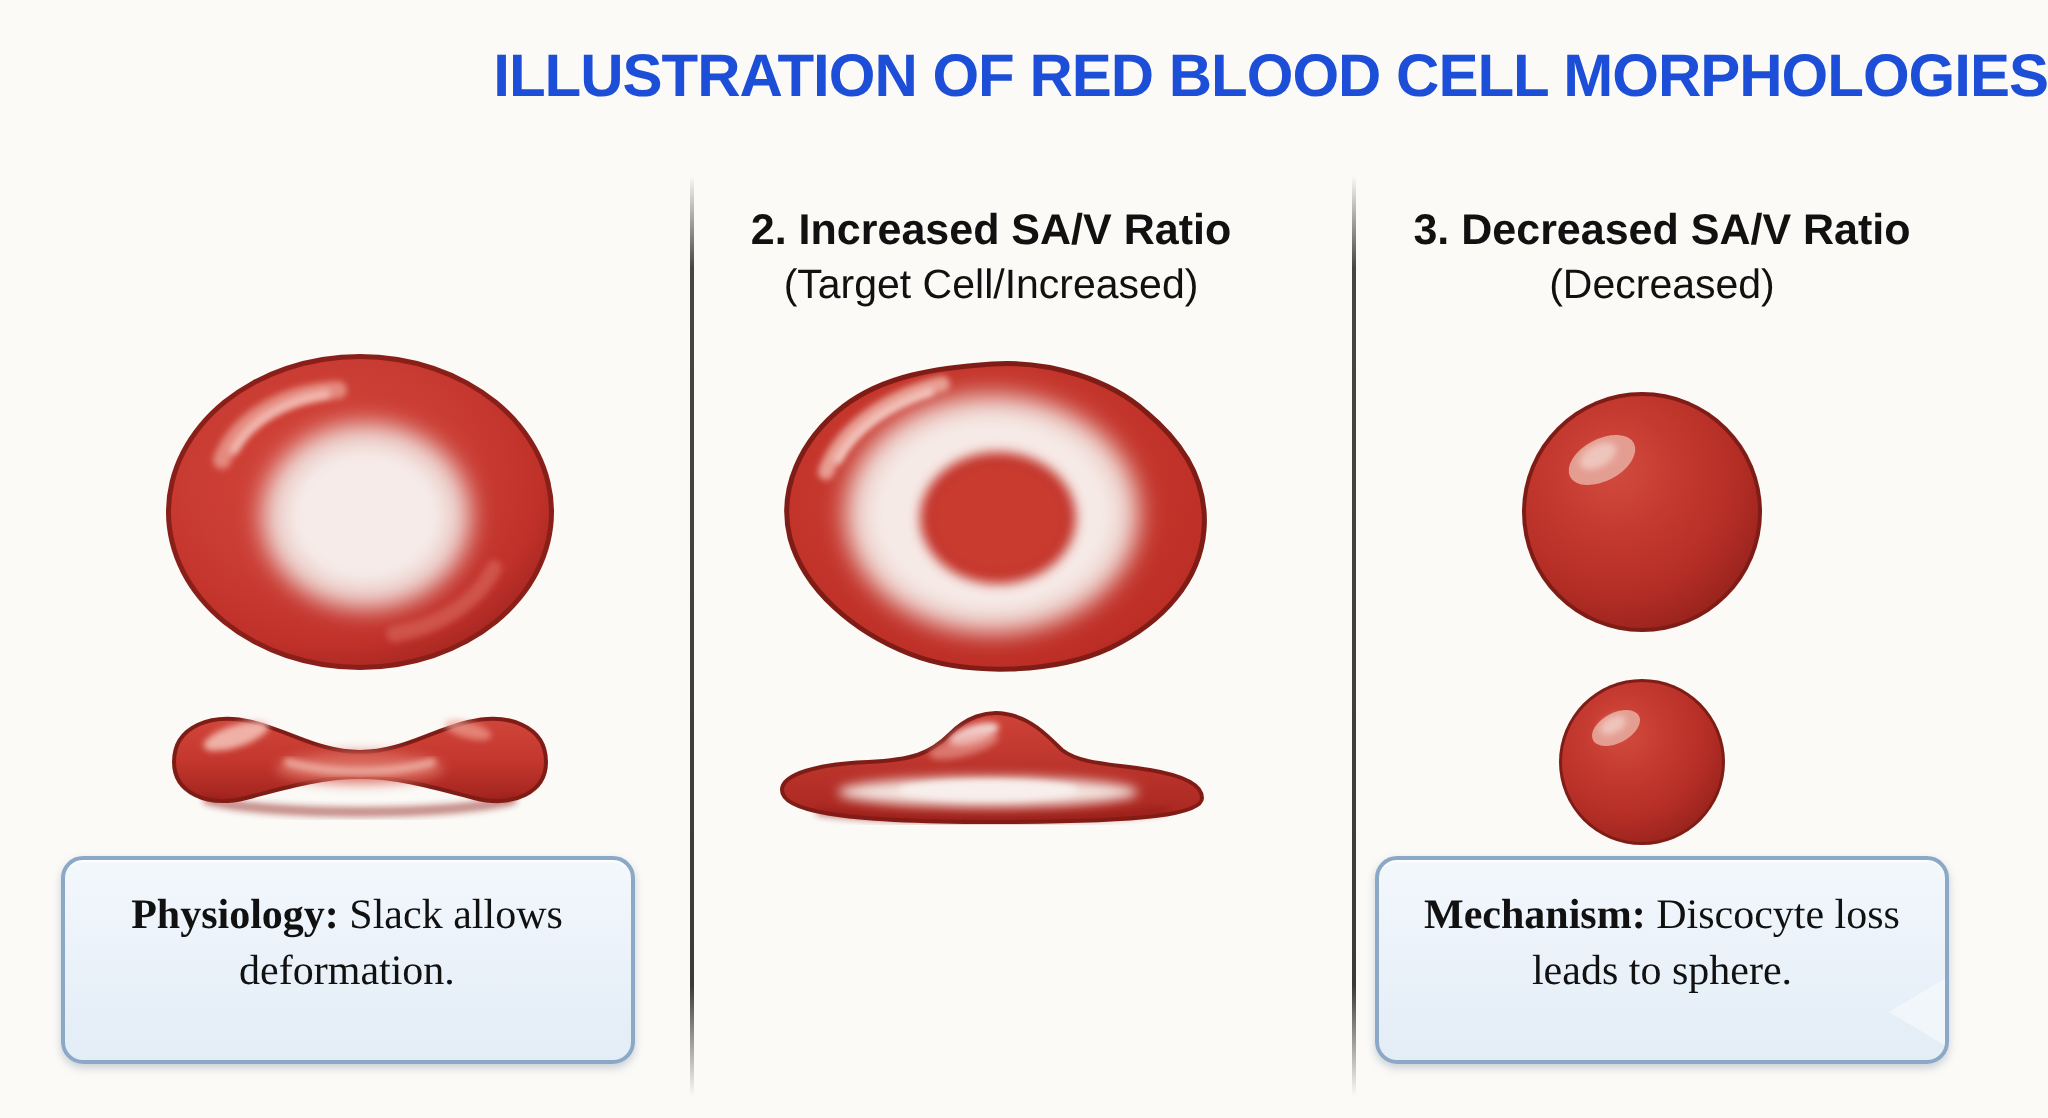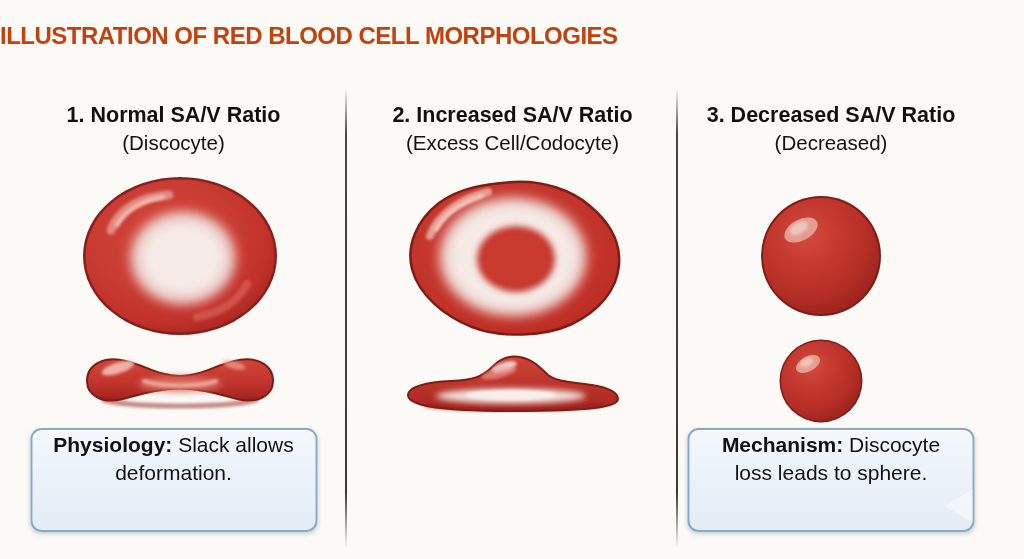--- a/index.html
+++ b/index.html
@@ -8,72 +8,68 @@
   }
   *{box-sizing:border-box;}
   html,body{margin:0;padding:0;}
   body{
     width:1024px;height:559px;position:relative;overflow:hidden;
     background:var(--background);
     font-family:"Liberation Sans","DejaVu Sans",sans-serif;
     color:var(--text);
   }
   .page-title{
-    position:absolute;top:22px;left:0;width:100%;text-align:left;
-    font-size:24px;font-weight:bold;letter-spacing:-.5px;color:#c2410c;
+    position:absolute;top:22px;left:0;width:100%;text-align:right;
+    font-size:30px;font-weight:bold;letter-spacing:-.5px;color:#1d4ed8;
   }
   .divider{
     position:absolute;top:88px;height:460px;width:2px;
     background:linear-gradient(to bottom,rgba(40,38,35,0),rgba(40,38,35,.85) 10%,rgba(40,38,35,.9) 88%,rgba(40,38,35,0));
   }
   #divider-1{left:345px;}
   #divider-2{left:676px;}
   .column{position:absolute;top:88px;height:462px;}
   #col-0{left:0;width:347px;}
-  #col-1{left:347px;width:331px;}
+  #col-1{left:330px;width:331px;}
   #col-2{left:658px;width:346px;}
   .col-header{text-align:center;padding-top:14px;line-height:27px;}
   .col-heading{font-size:21.5px;font-weight:bold;}
   .col-subheading{font-size:20.5px;}
   .cells{position:absolute;left:0;right:0;display:flex;flex-direction:column;align-items:center;}
   #col-0 .cells{top:88px;transform:translateX(6px);}
   #col-1 .cells{top:90px;}
   #col-2 .cells{top:106px;transform:translateX(-10px);}
   .cells svg{display:block;}
   .gap14{height:14px;}
   .gap20{height:20px;}
   .caption-box{
     position:absolute;top:340px;left:50%;transform:translateX(-50%);
-    width:287px;height:104px;padding:1px 15px 0 15px;
+    width:287px;height:104px;padding:13px 15px 0 15px;
     background:linear-gradient(to bottom,#f3f8fc 0%,var(--box-bg) 45%,#e3edf6 100%);
     border:2px solid var(--box-border);border-radius:11px;
     box-shadow:inset 0 1px 0 rgba(255,255,255,.8),0 2px 4px rgba(110,130,155,.35);
-    text-align:center;font-size:21px;line-height:28px;overflow:hidden;
+    text-align:center;font-size:21px;line-height:28px;overflow:hidden;font-family:Liberation Serif, serif;
   }
   .caption-label{font-weight:bold;}
   .corner-artifact{
     position:absolute;right:-2px;bottom:6px;width:0;height:0;
     border-right:30px solid rgba(255,255,255,.75);
     border-top:18px solid transparent;border-bottom:18px solid transparent;
     opacity:.6;
   }
 </style>
 </head>
 <body>
 
 <div class="page-title">ILLUSTRATION OF RED BLOOD CELL MORPHOLOGIES</div>
 
 <div class="divider" id="divider-1"></div>
 <div class="divider" id="divider-2"></div>
 
 <div class="column" id="col-0">
-  <div class="col-header">
-    <div class="col-heading">1. Normal SA/V Ratio</div>
-    <div class="col-subheading">(Discocyte)</div>
-  </div>
   <div class="cells">
     <svg width="198" height="160" viewBox="0 0 198 160">
       <defs>
         <radialGradient id="rgDisc" cx="42%" cy="38%" r="68%">
           <stop offset="0%" stop-color="#d4453a"></stop>
             <stop offset="55%" stop-color="#c93c33"></stop>
           <stop offset="82%" stop-color="#c0312a"></stop>
             <stop offset="100%" stop-color="#a2251f"></stop>
         </radialGradient>
         <filter id="b6" x="-40%" y="-40%" width="180%" height="180%">
@@ -113,21 +109,21 @@
   </div>
   <div class="caption-box">
     <span class="caption-label">Physiology:</span>
     <span class="caption-text">Slack allows deformation.</span>
   </div>
 </div>
 
 <div class="column" id="col-1">
   <div class="col-header">
     <div class="col-heading">2. Increased SA/V Ratio</div>
-    <div class="col-subheading">(Excess Cell/Codocyte)</div>
+    <div class="col-subheading">(Target Cell/Increased)</div>
   </div>
   <div class="cells">
     <svg width="222" height="158" viewBox="0 0 222 158">
       <defs>
         <radialGradient id="rgTgt" cx="45%" cy="40%" r="70%">
           <stop offset="0%" stop-color="#d0443a"></stop>
             <stop offset="50%" stop-color="#c6382e"></stop>
           <stop offset="85%" stop-color="#bd2e26"></stop>
             <stop offset="100%" stop-color="#a2241e"></stop>
         </radialGradient>

